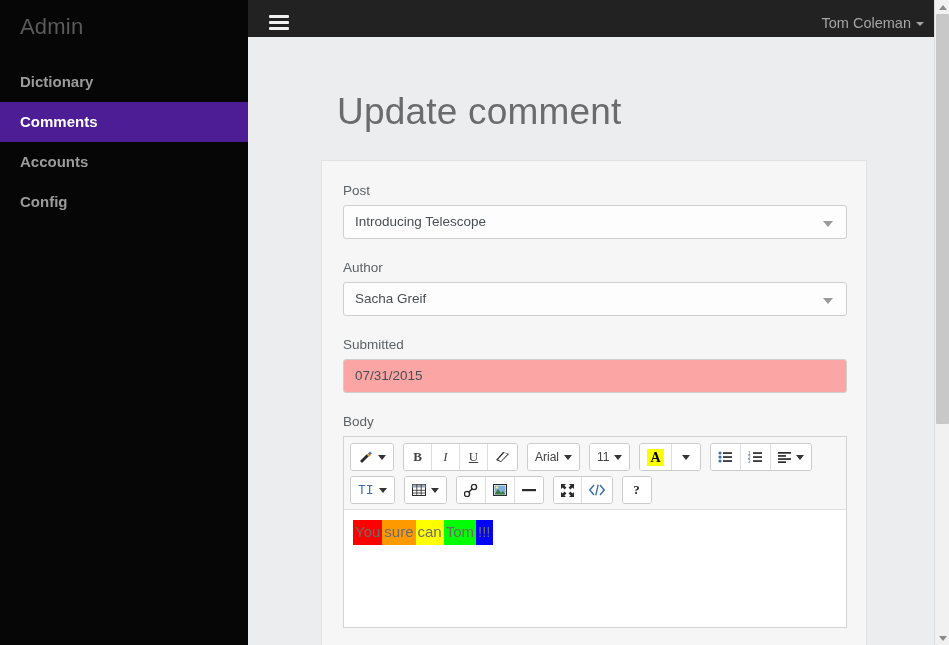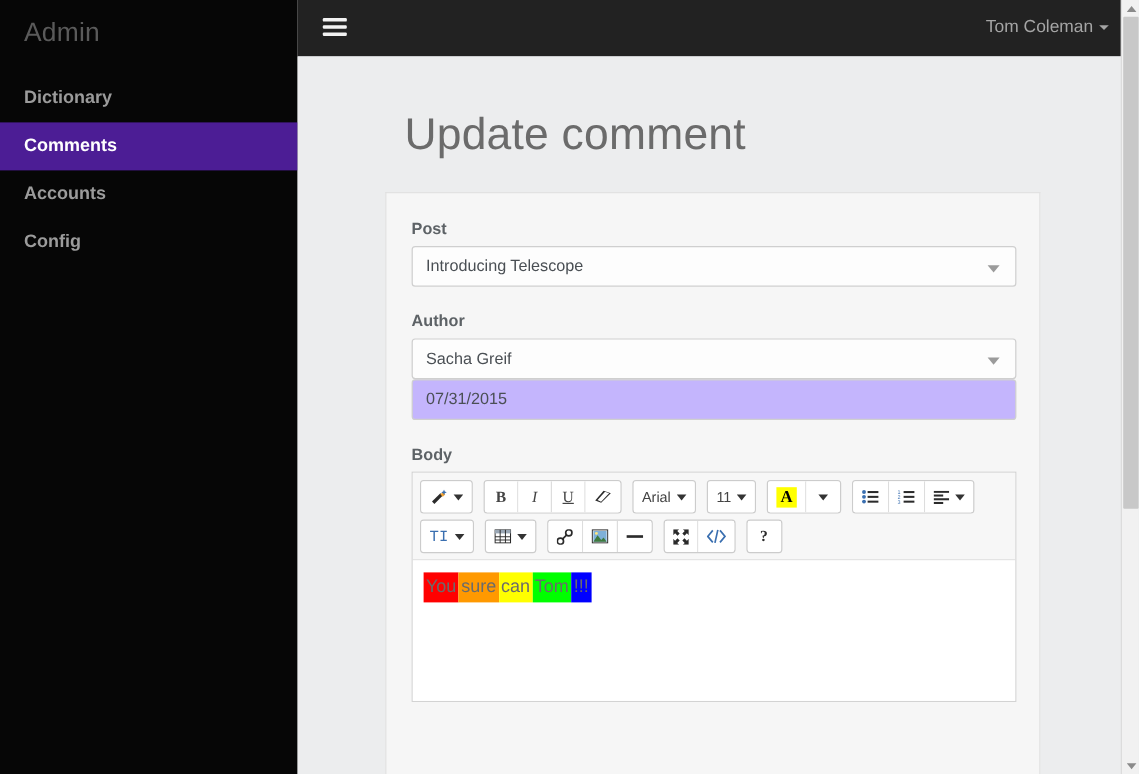--- a/index.html
+++ b/index.html
@@ -37,21 +37,21 @@
     white-space: nowrap;
   }
   .nav-item.active {
     background: #4c1d95;
     color: #ffffff;
   }
 
   
   #topbar {
     position: absolute; left: 248px; top: 0;
-    width: 690px; height: 47px;
+    width: 690px; height: 37px;
     background: #222222;
   }
   #hamburger {
     position: absolute; left: 16px; top: 11px;
     width: 30px; height: 26px;
     cursor: pointer;
     padding: 4px 5px;
   }
   #hamburger span {
     display: block;
@@ -101,42 +101,42 @@
     width: 546px;
     min-height: 490px;
     background: #f6f6f6;
     border: 1px solid #e2e2e2;
     border-bottom: none;
     padding: 22px 21px 0 21px;
   }
 
   .field-label {
     font-size: 13.5px;
-    font-weight: bold;
+    font-weight: normal;
     color: #5d6266;
     margin-bottom: 7px;
   }
   .field-label.spaced { margin-top: 21px; }
 
   .control {
     position: relative;
     width: 504px;
     height: 34px;
     background: #fdfdfd;
     border: 1px solid #cfcfcf;
     border-radius: 3px;
     font-size: 13.5px;
     color: #4a4f54;
     line-height: 32px;
     padding-left: 11px;
     white-space: nowrap;
     overflow: hidden;
     cursor: pointer;
   }
-  .control.input { cursor: text; background: #c4b5fd; }
+  .control.input { cursor: text; background: #fca5a5; }
   .control .sel-caret {
     position: absolute;
     right: 13px; top: 15px;
     width: 0; height: 0;
     border-left: 5px solid transparent;
     border-right: 5px solid transparent;
     border-top: 6px solid #9b9b9b;
   }
 
   
@@ -281,20 +281,21 @@
         <span>Introducing Telescope</span>
         <i class="sel-caret"></i>
       </div>
 
       <div class="field-label spaced">Author</div>
       <div class="control">
         <span>Sacha Greif</span>
         <i class="sel-caret"></i>
       </div>
 
+      <div class="field-label spaced">Submitted</div>
       <div class="control input">
         <span>07/31/2015</span>
       </div>
 
       <div class="field-label spaced">Body</div>
 
       <div class="editor">
         <div class="toolbar">
 
           <div class="trow">

